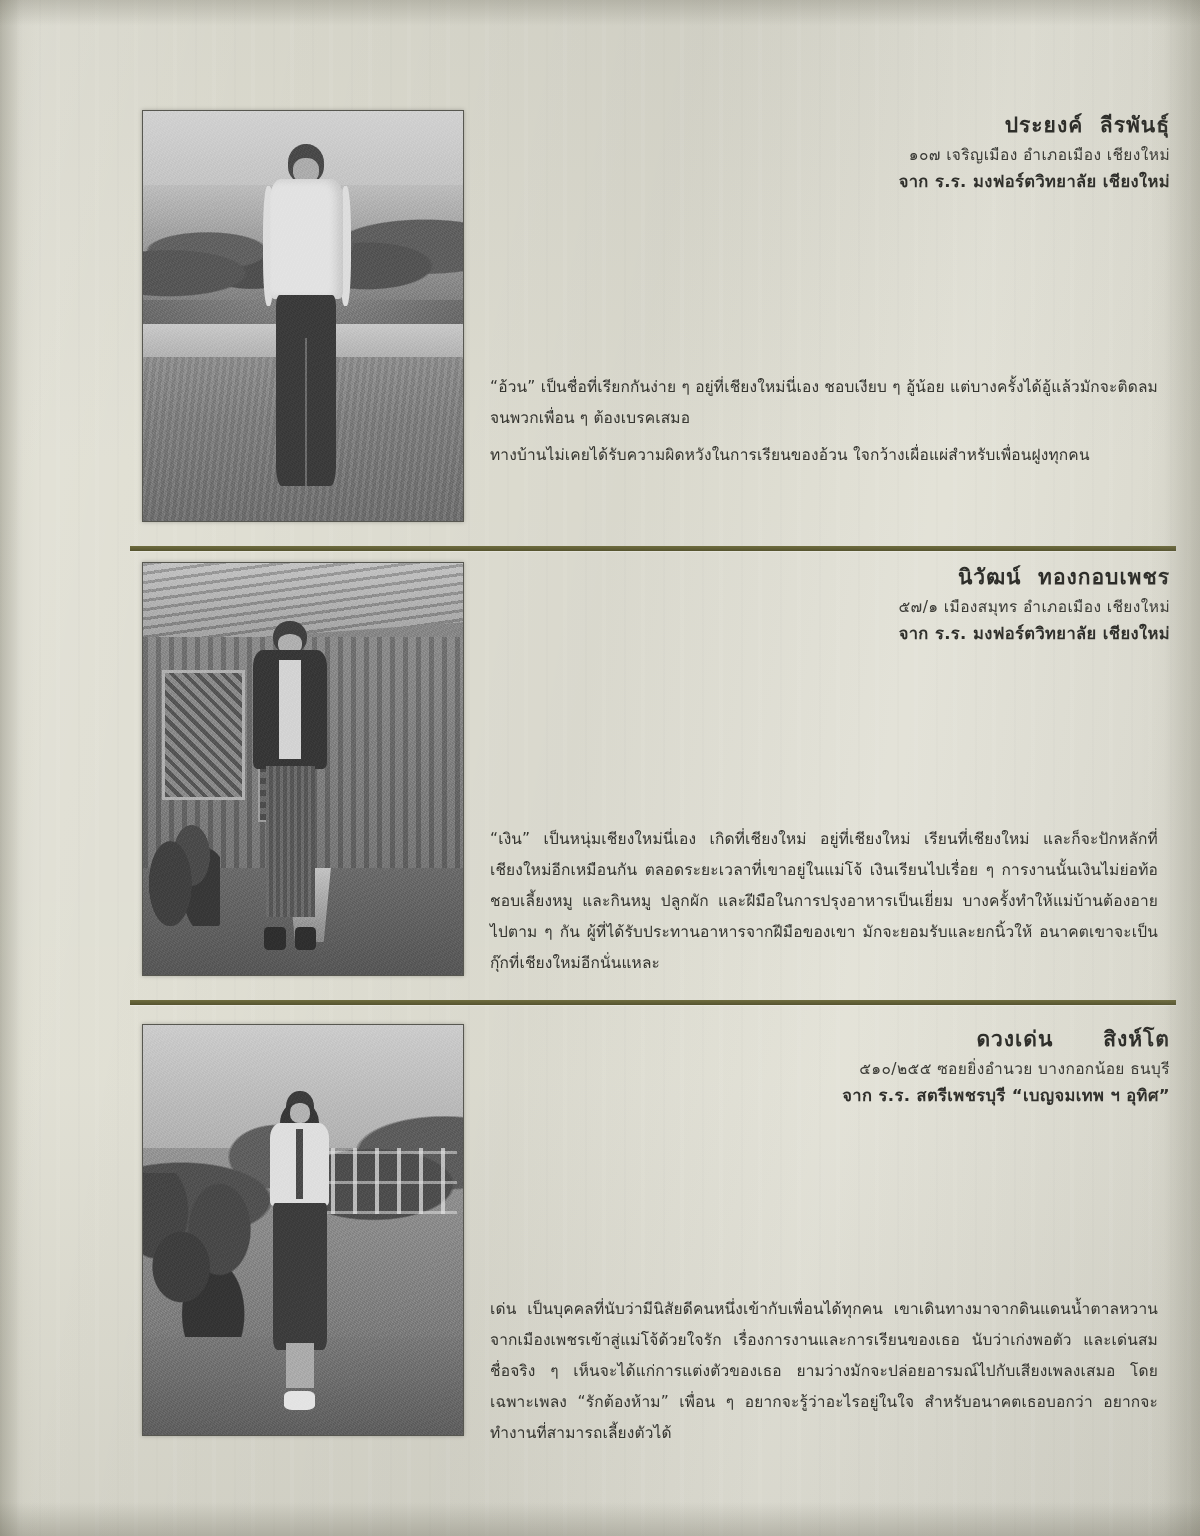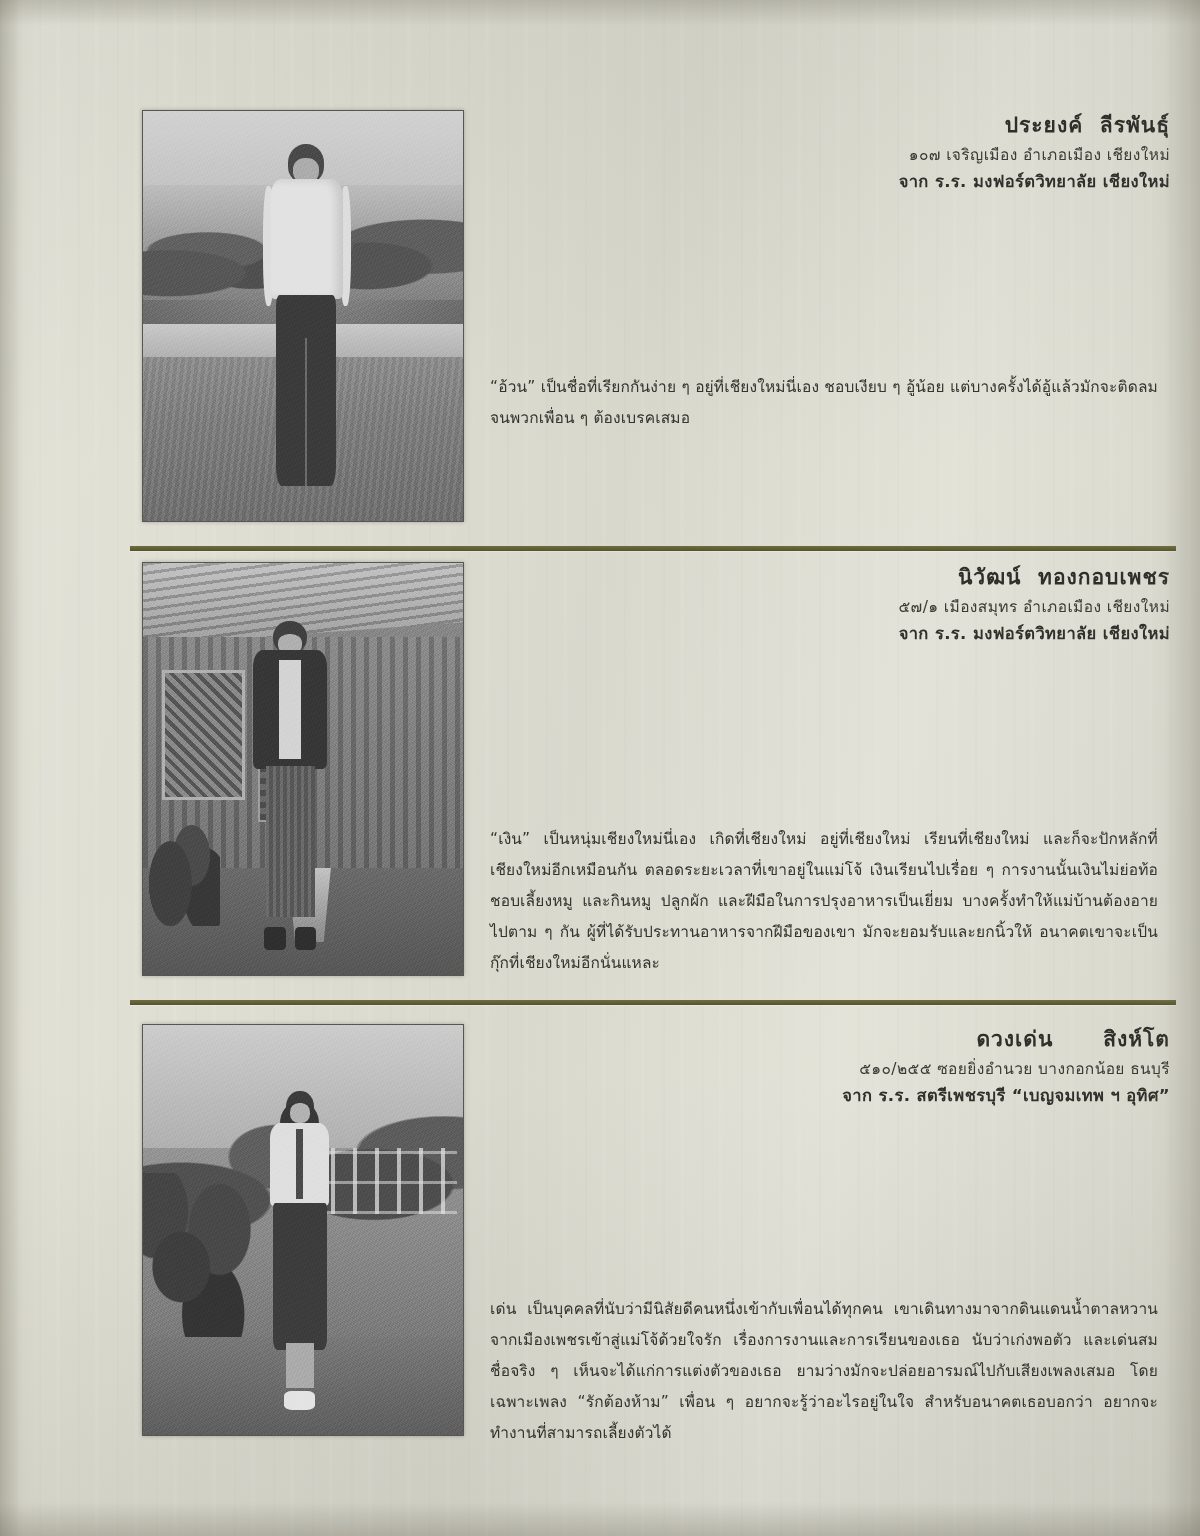--- a/index.html
+++ b/index.html
@@ -332,20 +332,21 @@
         </div>
       </div>
       <div class="textcol">
         <div class="header">
           <div class="name">ประยงค์  ลีรพันธุ์</div>
           <div class="addr">๑๐๗ เจริญเมือง  อำเภอเมือง  เชียงใหม่</div>
           <div class="school">จาก ร.ร. มงฟอร์ตวิทยาลัย  เชียงใหม่</div>
         </div>
         <div class="body e1-body">
           <p>“อ้วน” เป็นชื่อที่เรียกกันง่าย ๆ อยู่ที่เชียงใหม่นี่เอง  ชอบเงียบ ๆ อู้น้อย   แต่บางครั้งได้อู้แล้วมักจะติดลม  จนพวกเพื่อน ๆ ต้องเบรคเสมอ</p>
+          <p>ทางบ้านไม่เคยได้รับความผิดหวังในการเรียนของอ้วน     ใจกว้างเผื่อแผ่สำหรับเพื่อนฝูงทุกคน</p>
         </div>
       </div>
     </div>
 
     <div class="divider div-1"></div>
 
     <div class="entry entry-2">
       <div class="photo">
         <div class="photo-inner p2">
           <div class="p2-roof"></div>

